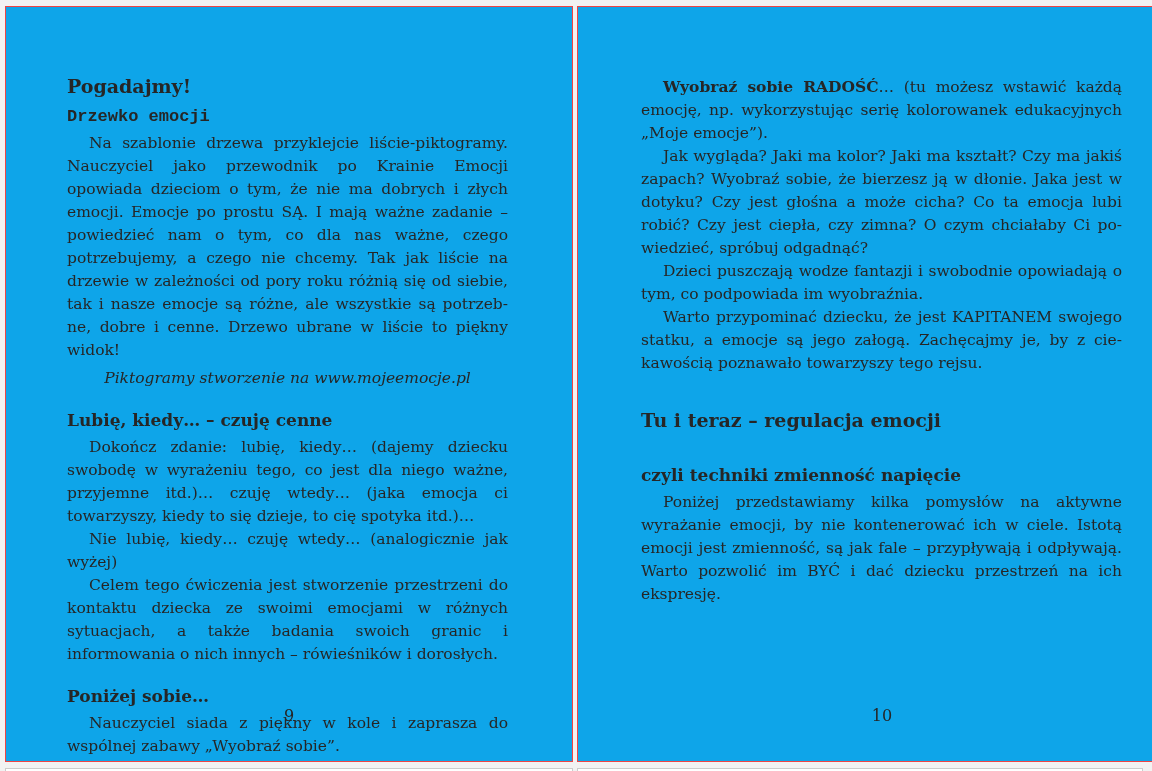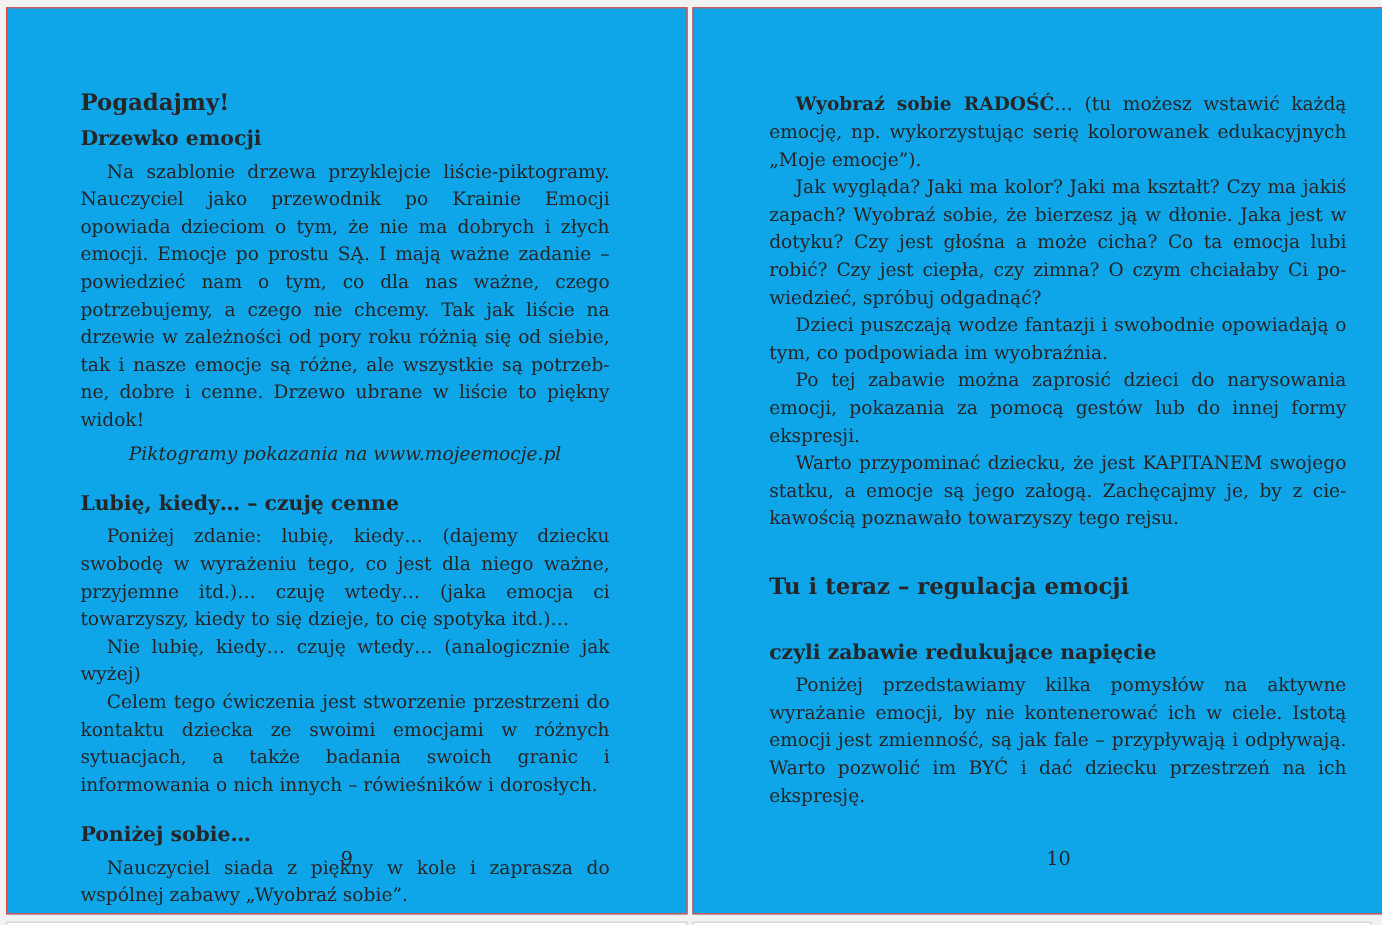--- a/index.html
+++ b/index.html
@@ -60,21 +60,21 @@
     color: #262626;
   }
   h1.section.mid { margin-top: 32px; margin-bottom: 7px; }
   h2.sub {
     margin: 19px 0 4px 0;
     font-size: 17px;
     line-height: 23px;
     font-weight: bold;
     color: #262626;
   }
-  h2.sub.first { margin-top: 4px; }
+  h2.sub.first { margin-top: 4px; font-family: Liberation Mono, monospace; }
   h2.sub.tight { margin-top: 8px; margin-bottom: 4px; }
   .italic { }
   .bold   { font-weight: bold; }
   .page-number {
     position: absolute;
     left: 0; right: 0; bottom: 34px;
     text-align: center;
     font-size: 16px;
     line-height: 22px;
     color: #262626;
@@ -83,40 +83,39 @@
 </head>
 <body>
 
 <div class="viewer">
 
   <div class="page page-left">
     <div class="content-left">
       <h1 class="section">Pogadajmy!</h1>
       <h2 class="sub first">Drzewko emocji</h2>
       <p class="body-text">Na szablonie drzewa przyklejcie liście-piktogramy. Na­uczyciel jako przewodnik po Krainie Emocji opowiada dzie­ciom o tym, że nie ma dobrych i złych emocji. Emocje po prostu SĄ. I mają ważne zadanie – powiedzieć nam o tym, co dla nas ważne, czego potrzebujemy, a czego nie chcemy. Tak jak liście na drzewie w zależności od pory roku różnią się od siebie, tak i nasze emocje są różne, ale wszystkie są potrzeb­ne, dobre i cenne. Drzewo ubrane w liście to piękny widok!</p>
-      <p class="note">Piktogramy pokazania na www.mojeemocje.pl</p>
+      <p class="note">Piktogramy stworzenie na www.mojeemocje.pl</p>
       <h2 class="sub">Lubię, kiedy… – czuję cenne</h2>
-      <p class="body-text"><span>Poniżej zdanie: </span><span class="italic">lubię, kiedy</span><span>… (dajemy dziecku swobodę w wyrażeniu tego, co jest dla niego ważne, przyjemne itd.)… </span><span class="italic">czuję wtedy</span><span>… (jaka emocja ci towarzyszy, kiedy to się dzieje, to cię spotyka itd.)…</span></p>
+      <p class="body-text"><span>Dokończ zdanie: </span><span class="italic">lubię, kiedy</span><span>… (dajemy dziecku swobodę w wyrażeniu tego, co jest dla niego ważne, przyjemne itd.)… </span><span class="italic">czuję wtedy</span><span>… (jaka emocja ci towarzyszy, kiedy to się dzieje, to cię spotyka itd.)…</span></p>
       <p class="body-text"><span class="italic">Nie lubię, kiedy… czuję wtedy…</span><span> (analogicznie jak wyżej)</span></p>
       <p class="body-text">Celem tego ćwiczenia jest stworzenie przestrzeni do kon­taktu dziecka ze swoimi emocjami w różnych sytuacjach, a także badania swoich granic i informowania o nich in­nych – rówieśników i dorosłych.</p>
       <h2 class="sub">Poniżej sobie…</h2>
       <p class="body-text">Nauczyciel siada z piękny w kole i zaprasza do wspólnej zabawy „Wyobraź sobie”.</p>
     </div>
     <div class="page-number">9</div>
   </div>
 
   <div class="page page-right">
     <div class="content-right">
       <p class="body-text"><span class="bold">Wyobraź sobie RADOŚĆ</span><span>… (tu możesz wstawić każdą emocję, np. wykorzystując serię kolorowanek edukacyjnych „Moje emocje”).</span></p>
       <p class="body-text">Jak wygląda? Jaki ma kolor? Jaki ma kształt? Czy ma jakiś zapach? Wyobraź sobie, że bierzesz ją w dłonie. Jaka jest w dotyku? Czy jest głośna a może cicha? Co ta emocja lubi robić? Czy jest ciepła, czy zimna? O czym chciałaby Ci po­wiedzieć, spróbuj odgadnąć?</p>
       <p class="body-text">Dzieci puszczają wodze fantazji i swobodnie opowiadają o tym, co podpowiada im wyobraźnia.</p>
-      <p class="body-text">Po tej zabawie można zaprosić dzieci do narysowania emocji, pokazania za pomocą gestów lub do innej formy ekspresji.</p>
       <p class="body-text">Warto przypominać dziecku, że jest KAPITANEM swoje­go statku, a emocje są jego załogą. Zachęcajmy je, by z cie­kawością poznawało towarzyszy tego rejsu.</p>
       <h1 class="section mid">Tu i teraz – regulacja emocji</h1>
-      <h2 class="sub tight"><br><span>czyli zabawie redukujące napięcie</span></h2>
+      <h2 class="sub tight"><br><span>czyli techniki zmienność napięcie</span></h2>
       <p class="body-text">Poniżej przedstawiamy kilka pomysłów na aktywne wyrażanie emocji, by nie kontenerować ich w ciele. Istotą emocji jest zmienność, są jak fale – przypływają i odpływa­ją. Warto pozwolić im BYĆ i dać dziecku przestrzeń na ich ekspresję.</p>
     </div>
     <div class="page-number">10</div>
   </div>
 
   <div class="next-strip left"></div>
   <div class="next-strip right"></div>
 
 </div>
 

